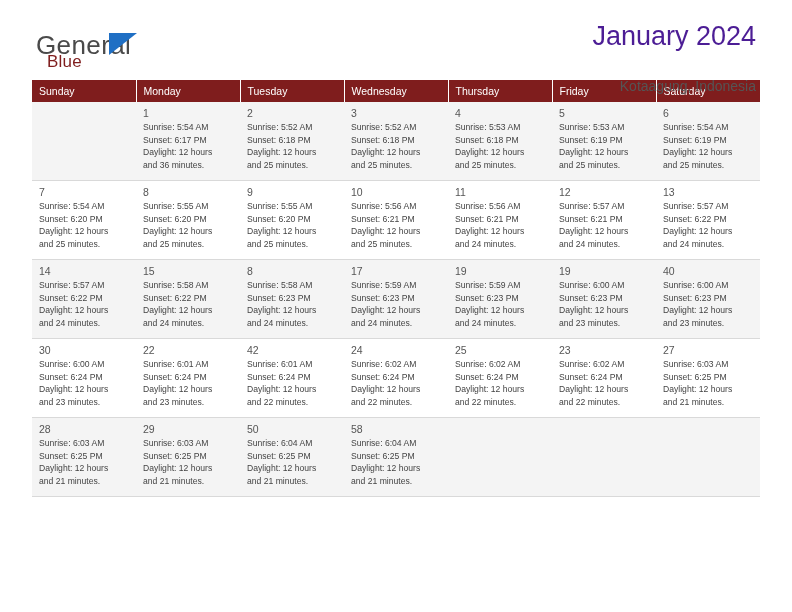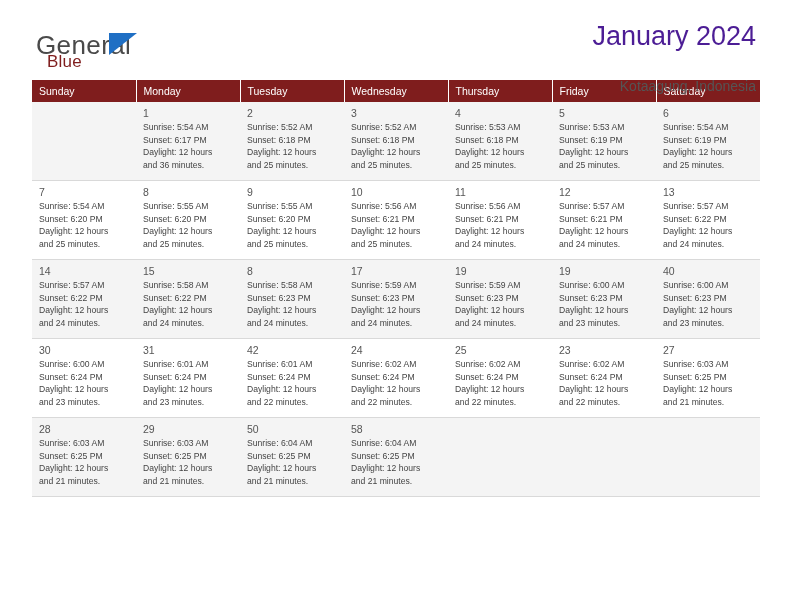--- a/index.html
+++ b/index.html
@@ -346,21 +346,21 @@
         <td>
           <div class="daynum">30</div>
           <div class="lines">
             <div>Sunrise: 6:00 AM</div>
             <div>Sunset: 6:24 PM</div>
             <div>Daylight: 12 hours</div>
             <div>and 23 minutes.</div>
           </div>
         </td>
         <td>
-          <div class="daynum">31</div>
+          <div class="daynum">22</div>
           <div class="lines">
             <div>Sunrise: 6:01 AM</div>
             <div>Sunset: 6:24 PM</div>
             <div>Daylight: 12 hours</div>
             <div>and 23 minutes.</div>
           </div>
         </td>
         <td>
           <div class="daynum">42</div>
           <div class="lines">

